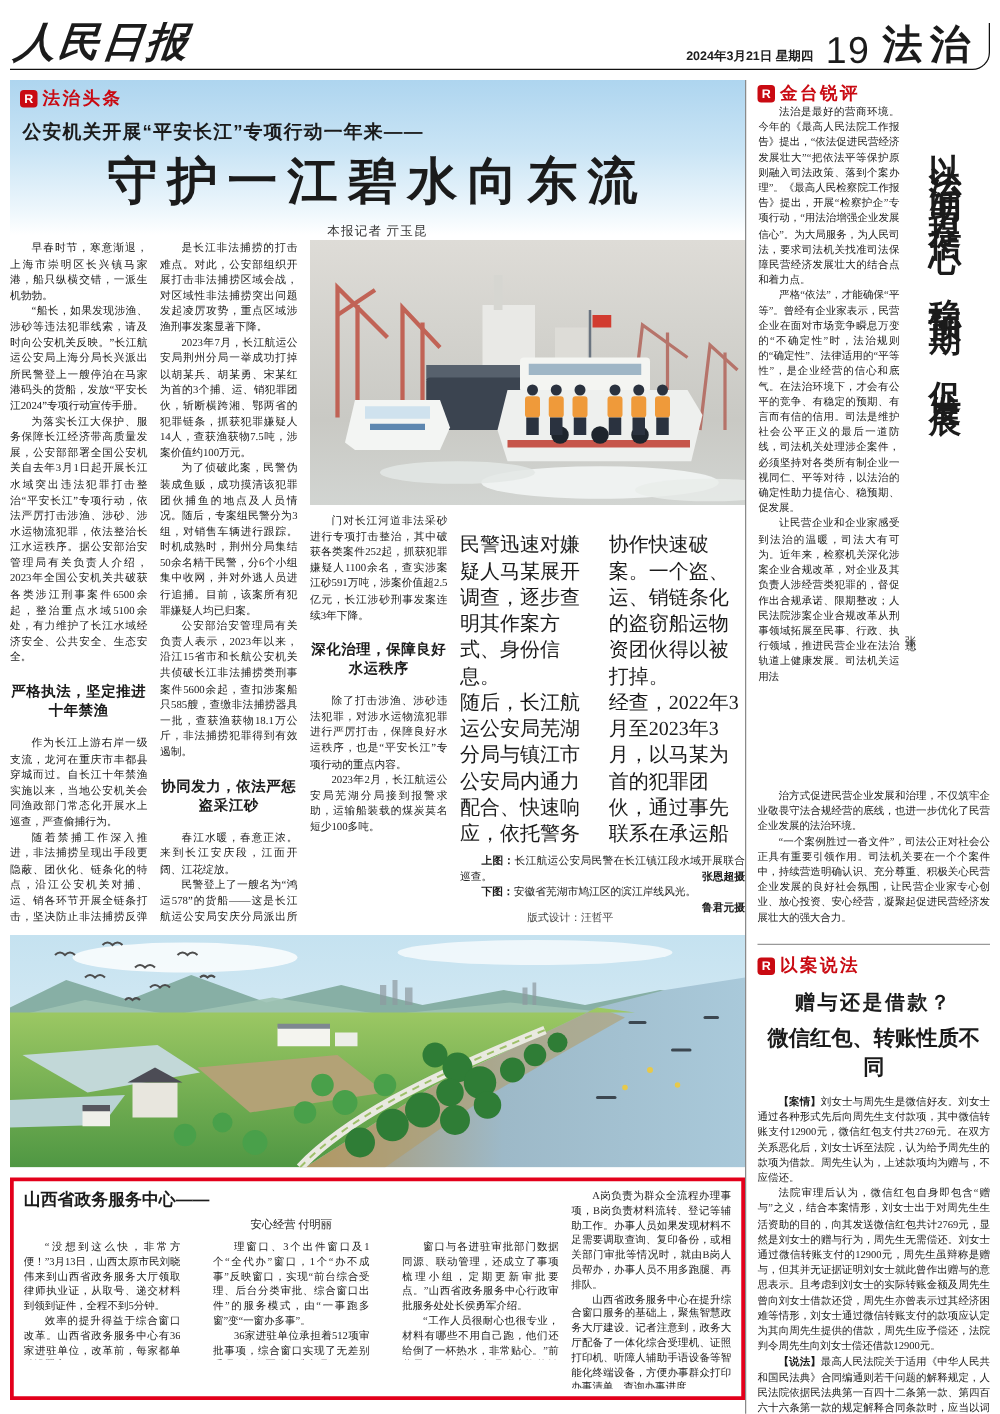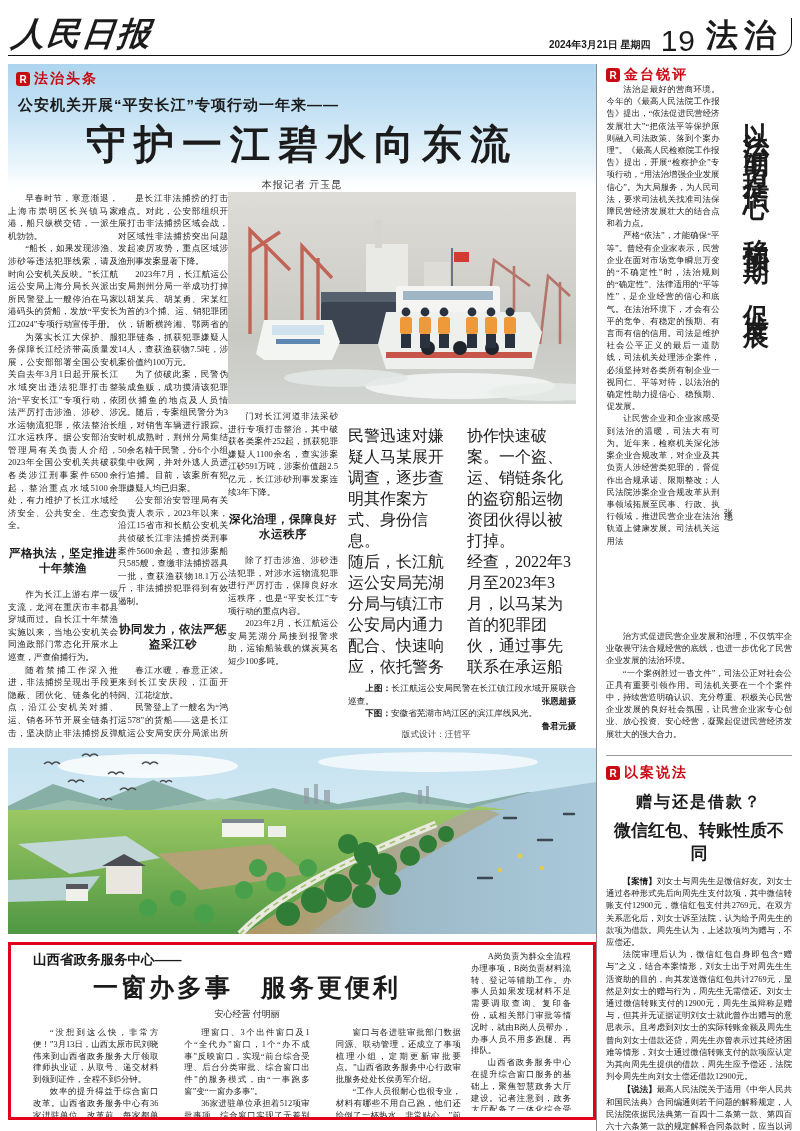--- a/index.html
+++ b/index.html
@@ -41,42 +41,42 @@
   
   .sky {
     background: linear-gradient(180deg, #aed5ef 0%, #c9e4f5 45%, #eef7fc 85%, #ffffff 100%);
     padding: 6px 8px 2px 8px; height: 124px;
   }
   .kicker { font-size: 15px; margin: 8px 0 2px 2px; font-family: "Liberation Sans", sans-serif; font-weight: 600; letter-spacing: 1px; }
   .big-title { text-align: center; font-size: 40px; font-weight: 900; letter-spacing: 8px;
     font-family: "Liberation Sans", sans-serif; margin-top: 2px; }
   .byline { text-align: center; font-size: 10px; color: #333; margin-top: 6px; letter-spacing: 1px; }
 
-  .art-body { display: flex; height: 548px; overflow: hidden; margin-top: 4px; }
+  .art-body { display: flex; gap: 10px; height: 548px; overflow: hidden; margin-top: 4px; }
   .art-col { width: 110px; overflow: hidden; }
   .art-col p, .rb-col p, .jt p, .al p { font-size: 8.6px; line-height: 12.6px; text-align: justify; text-indent: 2em; }
   .subhead { font-size: 11.5px; font-weight: bold; font-family: "Liberation Sans", sans-serif;
     text-align: center; margin: 14px 0 12px 0; letter-spacing: 0.5px; }
   .right-wrap { width: 348px; display: flex; flex-direction: column; }
   .photo1 { width: 348px; height: 212px; overflow: hidden; }
   .under-photo { display: flex; gap: 10px; margin-top: 6px; flex: 1; overflow: hidden; }
   .wrap45 { width: 228px; display: flex; flex-direction: column; }
   .cols45 { display: flex; gap: 10px; flex: 1; overflow: hidden; }
   .col45 { width: 109px; overflow: hidden; margin-top: 16px; }
 
   .captions { margin-top: 6px; font-size: 8.6px; line-height: 12.4px; text-align: justify; }
   .captions .cap { text-indent: 2em; }
   .cap b { font-family: "Liberation Sans", sans-serif; }
   .cap .credit { float: right; font-weight: bold; }
   .design-credit { text-align: center; color: #444; margin-top: 8px; font-size: 8.6px; }
 
   .photo2 { width: 588px; height: 186px; margin-top: 8px; overflow: hidden; }
 
   
-  .red-box { margin-top: 8px; border: 3px solid #e3001b; padding: 6px 22px; height: 178px;
+  .red-box { margin-top: 8px; border: 3px solid #e3001b; padding: 6px 8px; height: 178px;
     display: flex; gap: 10px; overflow: hidden; }
   .rb-left { width: 428px; }
   .rb-kicker { font-size: 13.5px; font-weight: bold; font-family: "Liberation Sans", sans-serif; }
   .rb-title { text-align: center; font-size: 25px; font-weight: 900; letter-spacing: 3px; margin-top: 2px; }
   .rb-byline { text-align: center; font-size: 9px; margin: 4px 0 6px 0; }
   .rb-cols { display: flex; gap: 26px; height: 96px; overflow: hidden; }
   .rb-col { width: 136px; overflow: hidden; }
   .rb-col p, .rb-col4 p { font-size: 8.4px; line-height: 11.8px; }
   .rb-col4 { width: 140px; overflow: hidden; }
   .rb-col4 p { text-align: justify; text-indent: 2em; }
@@ -375,21 +375,20 @@
               <path d="M112 42 q4 -4 8 0 q4 -4 8 0"></path>
             <path d="M152 34 q3 -3 6 0 q3 -3 6 0"></path>
               <path d="M92 52 q3 -3 6 0 q3 -3 6 0"></path>
           </g>
         </svg>
       </div>
 
       <div class="red-box">
         <div class="rb-left">
           <div class="rb-kicker">山西省政务服务中心——</div>
-          <div class="rb-title">一窗办多事　服务更便利</div>
           <div class="rb-byline">安心经营 付明丽</div>
           <div class="rb-cols">
             <div class="rb-col">
                 <div>
                   <p>“没想到这么快，非常方便！”3月13日，山西太原市民刘晓伟来到山西省政务服务大厅领取律师执业证，从取号、递交材料到领到证件，全程不到5分钟。</p>
                   <p>效率的提升得益于综合窗口改革。山西省政务服务中心有36家进驻单位，改革前，每家都单独设置窗口。</p>
                 </div>
               </div>
             <div class="rb-col">
                 <div>

